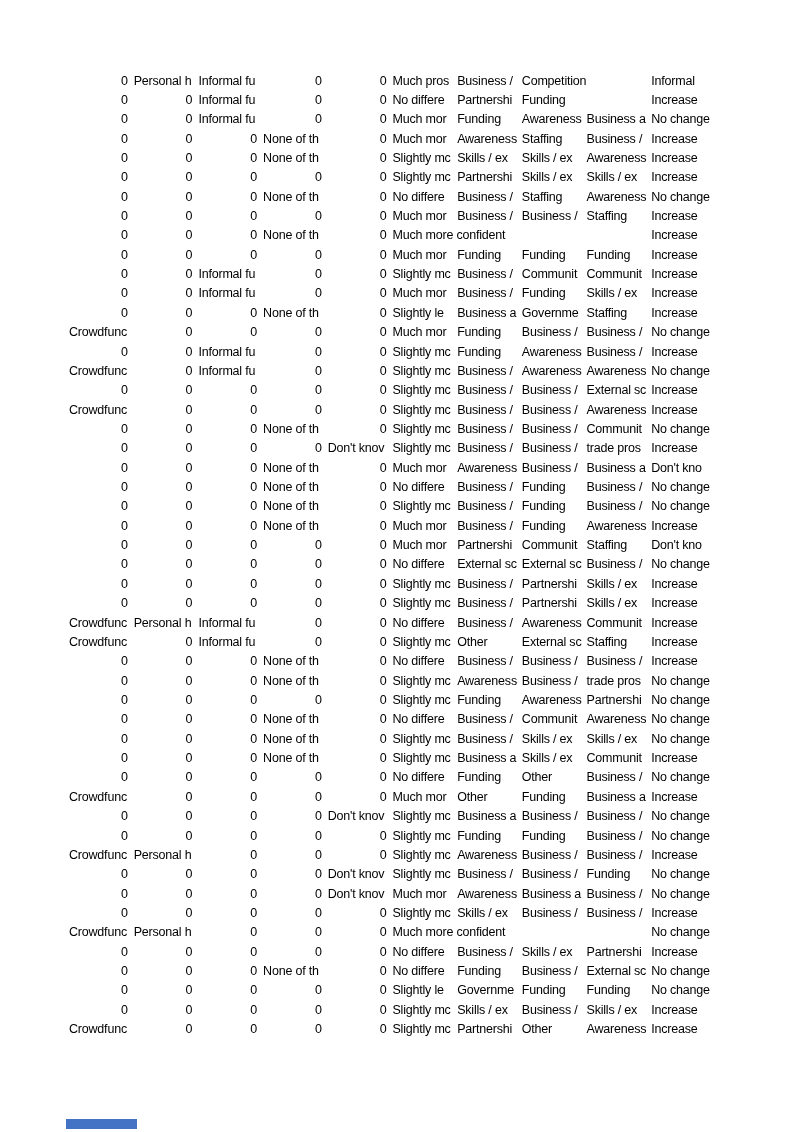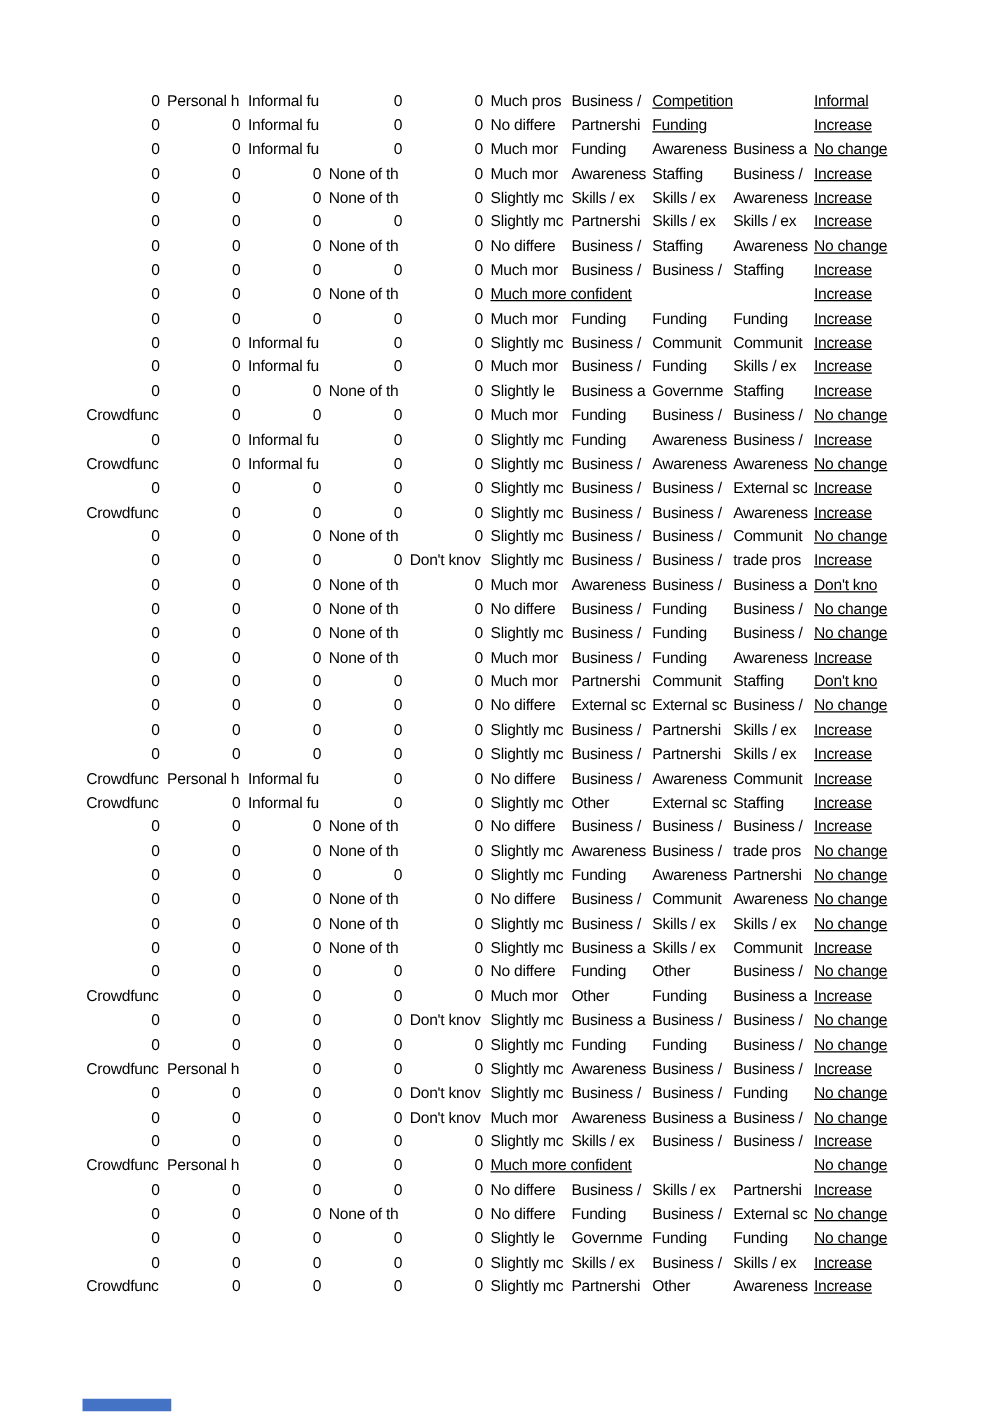--- a/index.html
+++ b/index.html
@@ -35,21 +35,20 @@
     color: #000000;
     white-space: nowrap;
     overflow: hidden;
     text-align: left;
   }
   .cell.num {
     text-align: right;
   }
   .cell.spill {
     overflow: visible;
-    text-decoration: underline;
   }
   .blue-bar {
     position: absolute;
     left: 66px;
     top: 1119px;
     width: 71px;
     height: 10px;
   }
 </style>
 </head>

